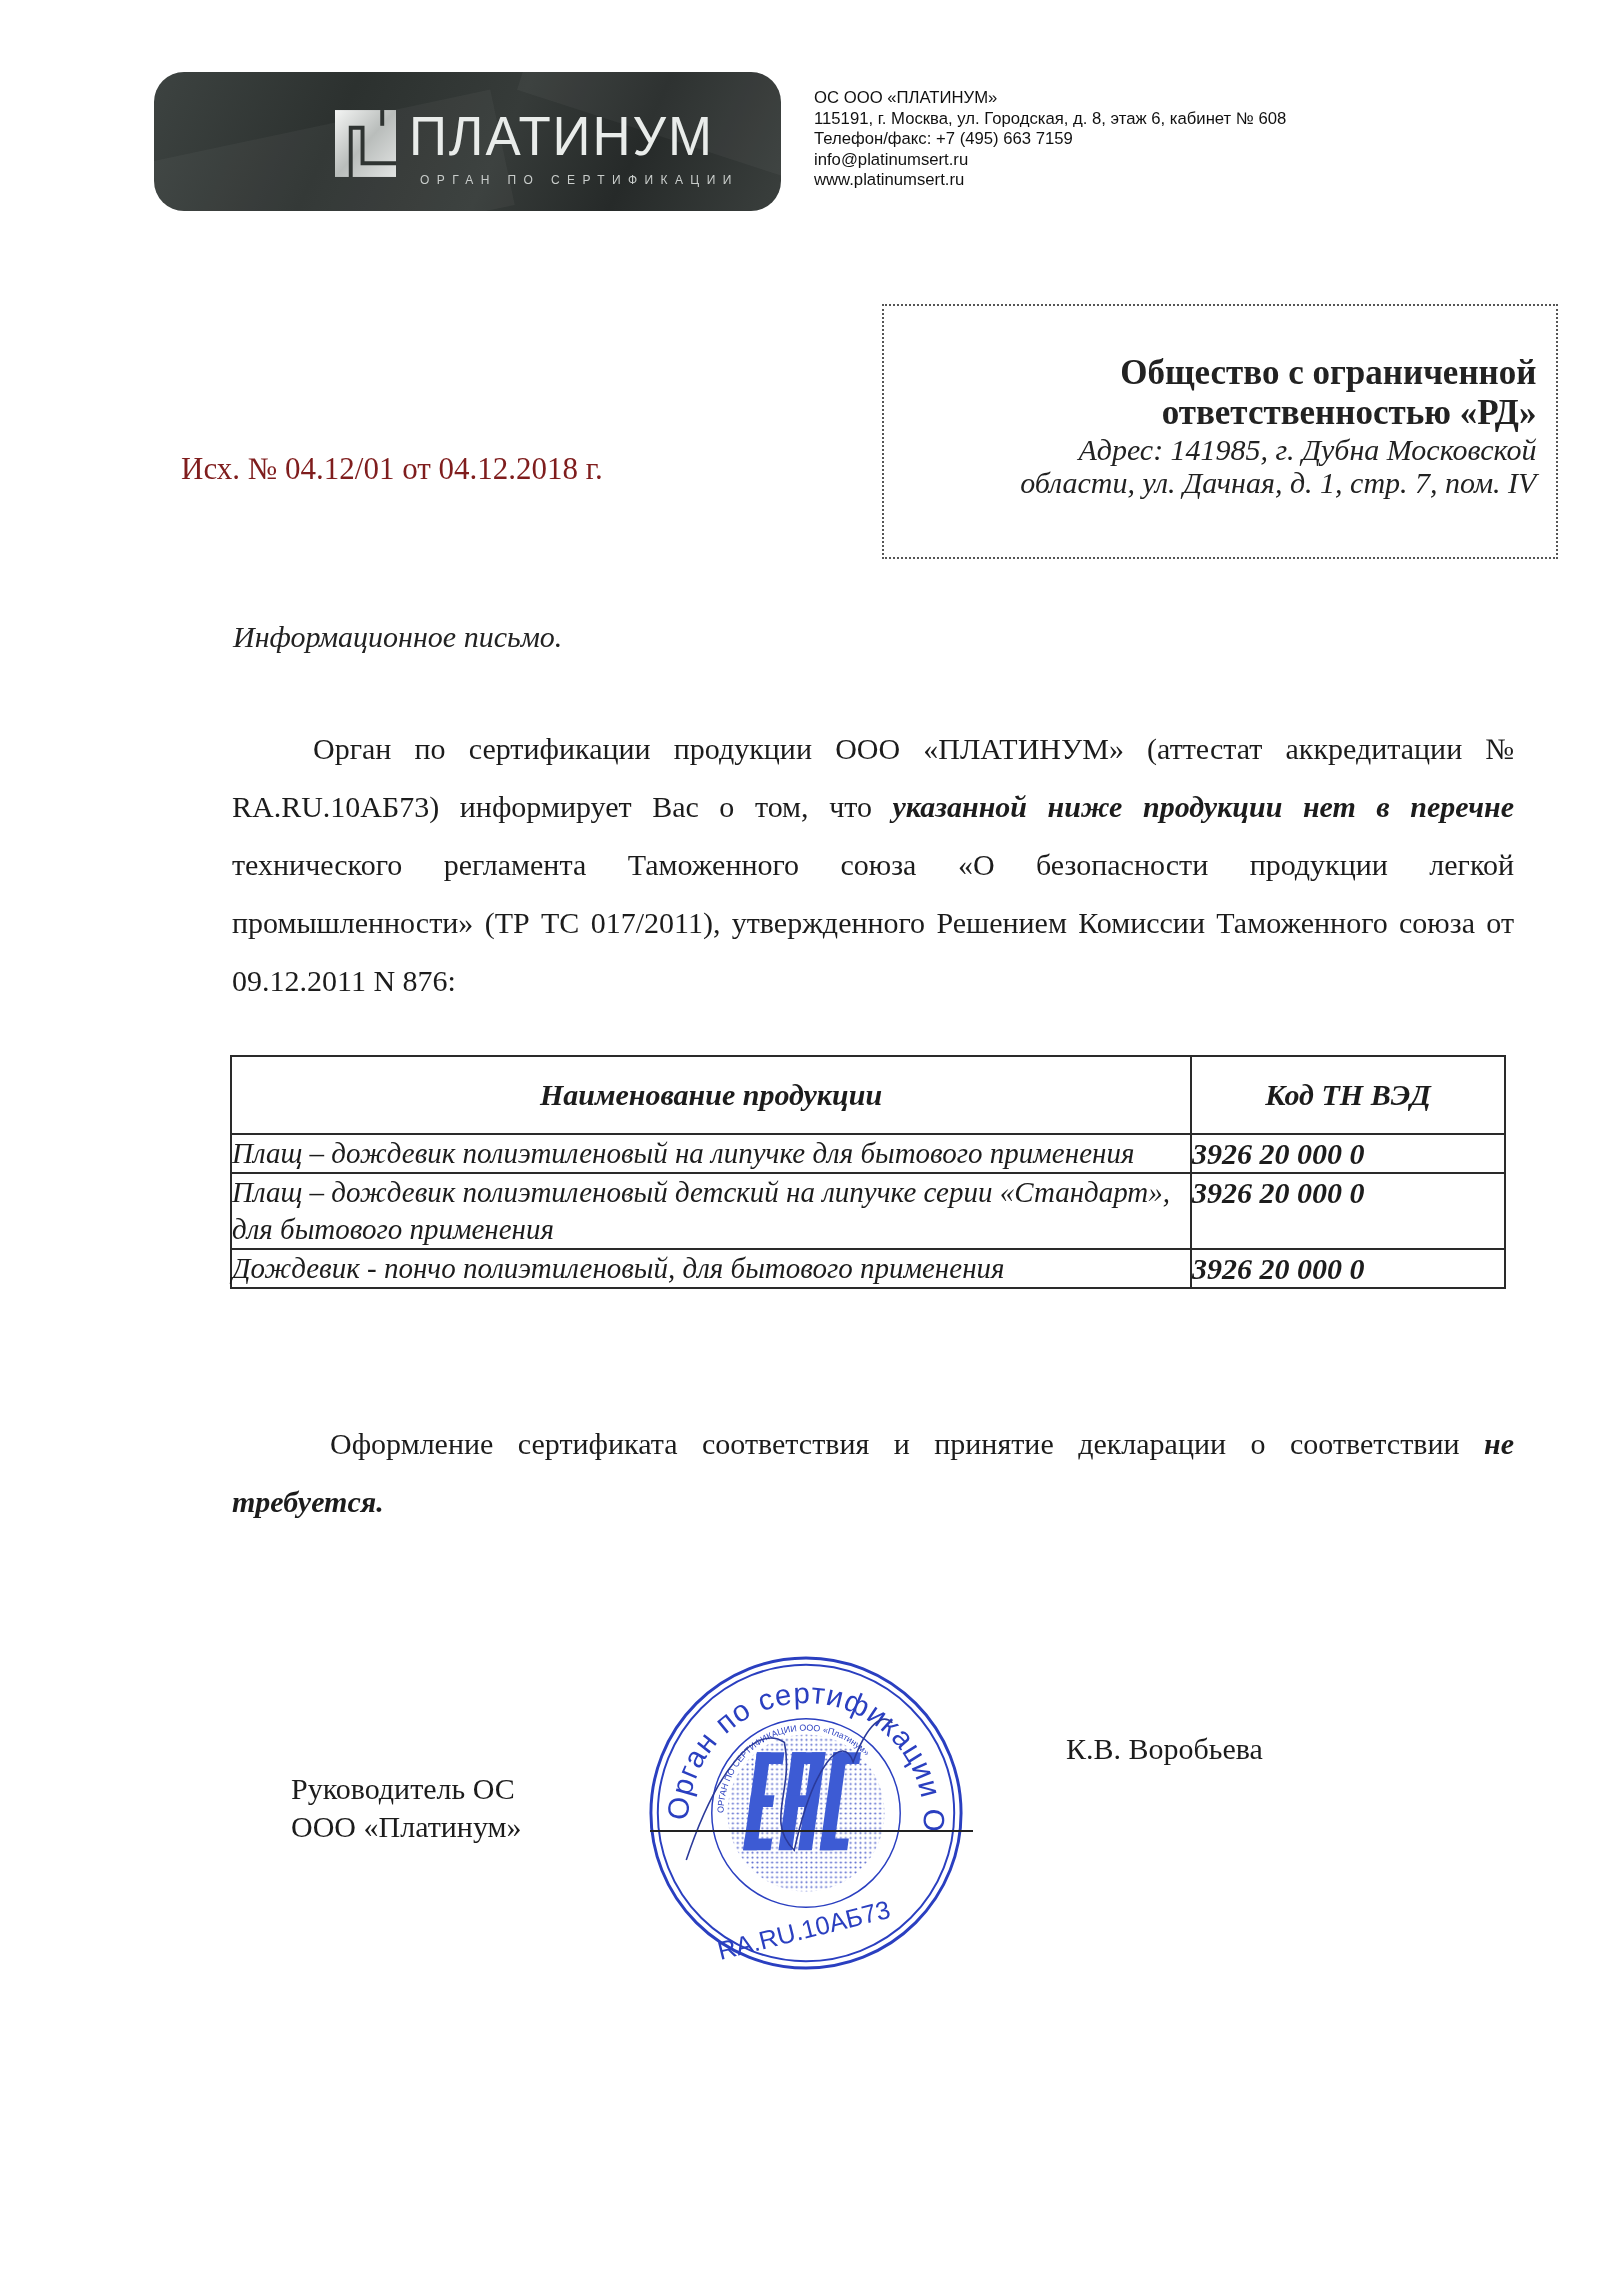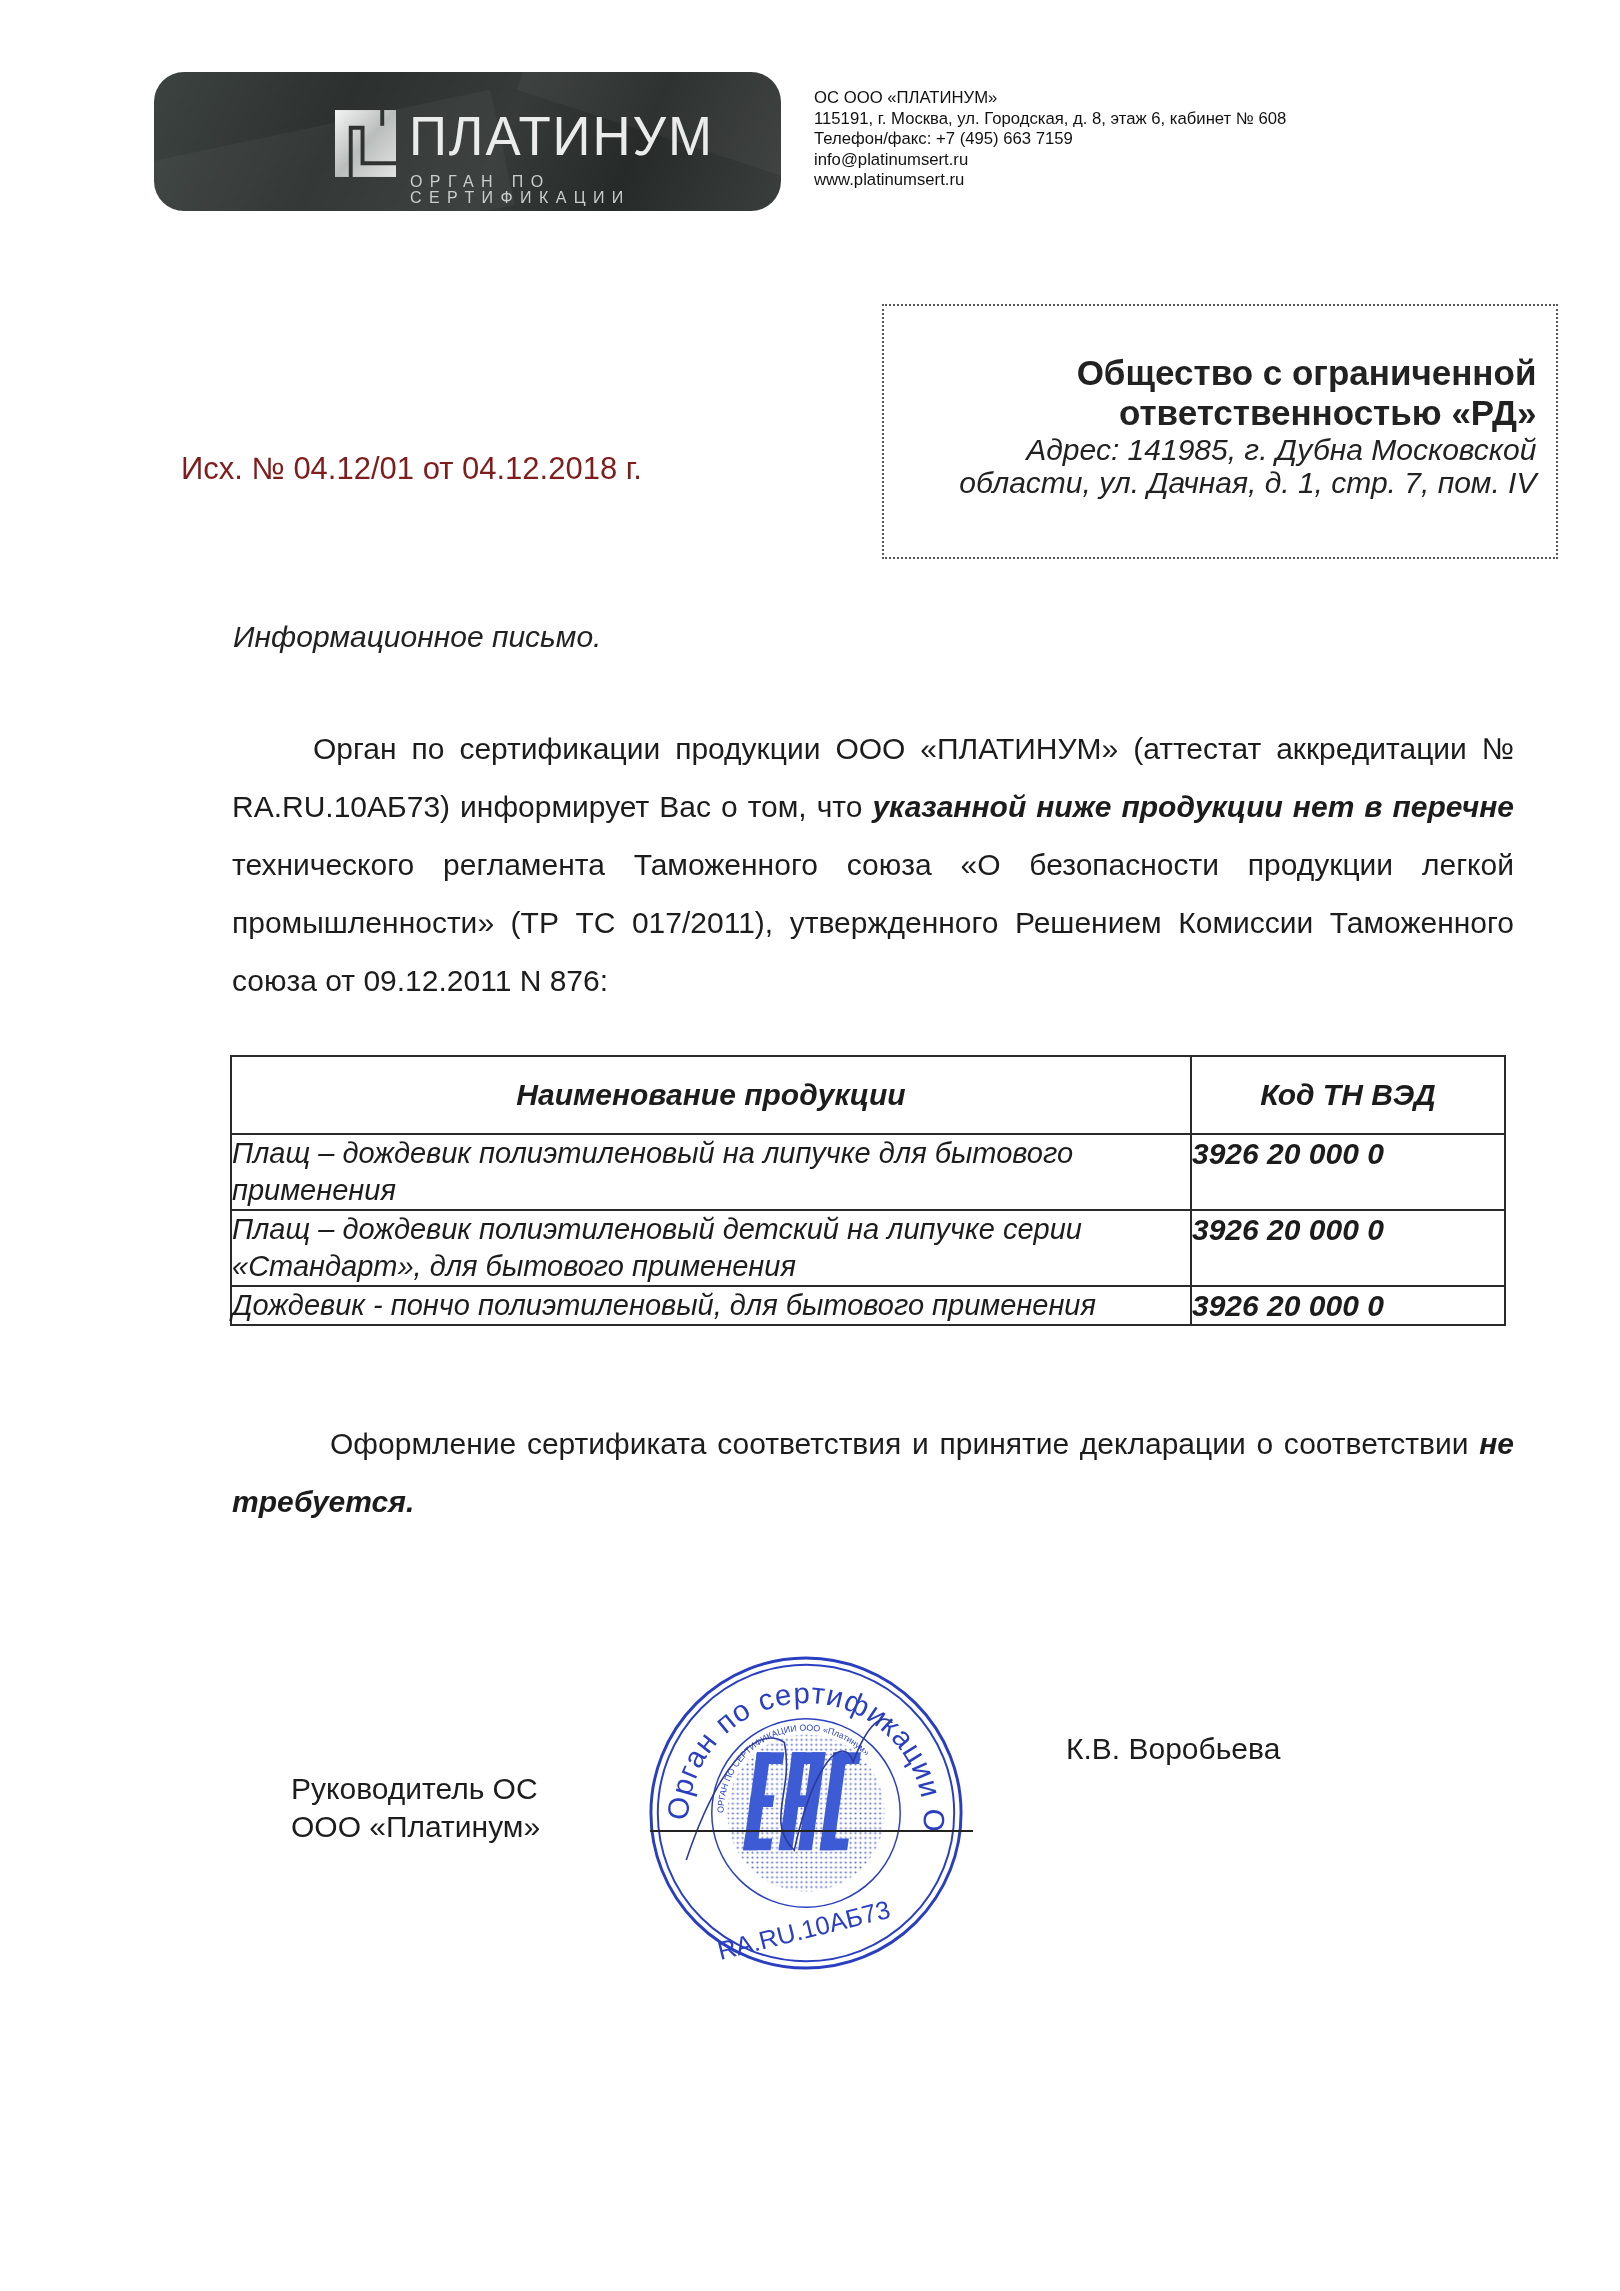--- a/index.html
+++ b/index.html
@@ -1,27 +1,27 @@
 <!DOCTYPE html>
 <html><head>
 <meta charset="utf-8">
 <style>
   html, body { margin: 0; padding: 0; background: #ffffff; }
   body { width: 1620px; height: 2292px; position: relative; overflow: hidden; color: #1c1c1c; }
-  .serif { font-family: Liberation Sans, sans-serif; }
+  .serif { font-family: Liberation Serif, serif; }
   .sans { font-family: "Liberation Sans", "DejaVu Sans", sans-serif; }
 
   
   .banner { position: absolute; left: 154px; top: 72px; width: 627px; height: 139px;
     background: linear-gradient(115deg, #3d4341 0%, #2c312f 30%, #363b39 55%, #262a29 75%, #3a3f3d 100%);
     overflow: hidden; border-radius: 30px; }
   .banner .facet { position: absolute; background: rgba(255,255,255,0.04); }
   .logo-mark { position: absolute; left: 181px; top: 38px; width: 61px; height: 67px; }
   .logo-name { position: absolute; left: 255px; top: 37px; font-size: 55px; letter-spacing: 2px; color: #e9ecea; font-weight: normal; line-height: 1; transform: scaleX(0.96); transform-origin: left; }
-  .logo-sub { position: absolute; left: 256px; top: 102px; font-size: 16px; letter-spacing: 7.4px; color: #c9cdcb; line-height: 1; }
+  .logo-sub { position: absolute; left: 266px; top: 102px; font-size: 12px; letter-spacing: 7.4px; color: #c9cdcb; line-height: 1; }
 
   
   .contacts { position: absolute; left: 814px; top: 88px; font-size: 16.7px; line-height: 20.6px; color: #111; }
   .contacts div { white-space: nowrap; }
 
   
   .outgoing { position: absolute; left: 181px; top: 451px; font-size: 31px; color: #7f1d1d; white-space: nowrap; }
 
   
   .recipient { position: absolute; left: 882px; top: 304px; width: 676px; height: 255px;

